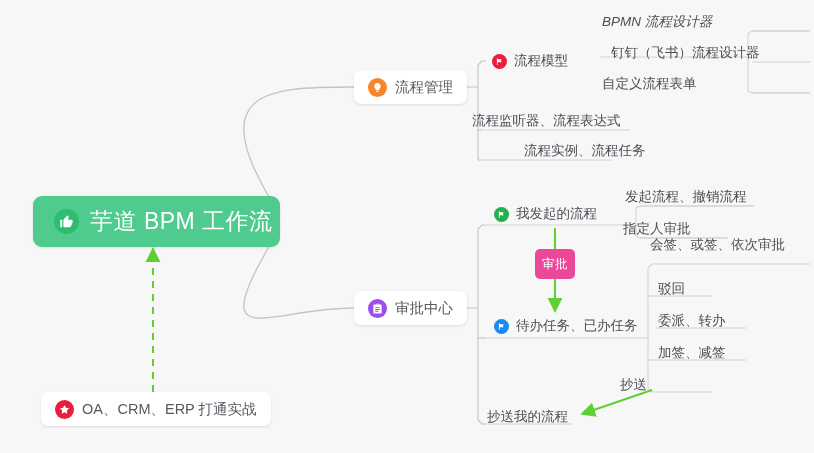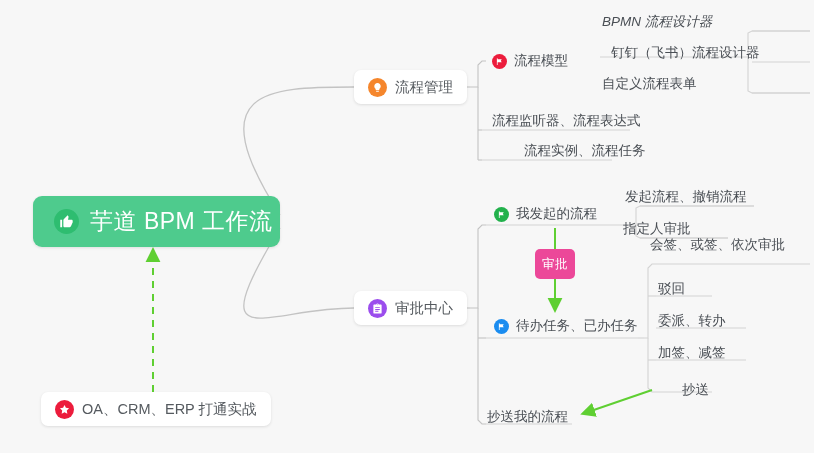--- a/index.html
+++ b/index.html
@@ -208,21 +208,21 @@
   <div class="leaf" style="left:602px; top:11px;font-style:italic;">
     <span class="leaf-text">BPMN 流程设计器</span>
   </div>
   <div class="leaf" style="left:611px; top:42px;">
     <span class="leaf-text">钉钉（飞书）流程设计器</span>
   </div>
   <div class="leaf" style="left:602px; top:73px;">
     <span class="leaf-text">自定义流程表单</span>
   </div>
 
-  <div class="leaf" style="left:492px; top:110px;">
+  <div class="leaf" style="left:472px; top:110px;">
     <span class="leaf-text">流程监听器、流程表达式</span>
   </div>
   <div class="leaf" style="left:492px; top:140px;margin-left:32px;">
     <span class="leaf-text">流程实例、流程任务</span>
   </div>
 
   <div class="card-node" id="node-approval">
     <span class="icon-circle ic-lg" style="background:#9b4ded">
       <svg width="11" height="11" viewBox="0 0 24 24" fill="#ffffff">
         <path d="M19 3h-4.2c-.4-1.2-1.5-2-2.8-2s-2.4.8-2.8 2H5c-1.1 0-2 .9-2 2v16c0 1.1.9 2 2 2h14c1.1 0 2-.9 2-2V5c0-1.1-.9-2-2-2zm-7 0c.6 0 1 .4 1 1s-.4 1-1 1-1-.4-1-1 .4-1 1-1zM7 9h10v2H7V9zm0 4h10v2H7v-2zm0 4h7v2H7v-2z"></path>
@@ -260,21 +260,21 @@
   </div>
   <div class="leaf" style="left:658px; top:278px;">
     <span class="leaf-text">驳回</span>
   </div>
   <div class="leaf" style="left:658px; top:310px;">
     <span class="leaf-text">委派、转办</span>
   </div>
   <div class="leaf" style="left:658px; top:342px;">
     <span class="leaf-text">加签、减签</span>
   </div>
-  <div class="leaf" style="left:682px; top:374px;align-items:flex-end;">
+  <div class="leaf" style="left:620px; top:374px;">
     <span class="leaf-text">抄送</span>
   </div>
 
   <div class="leaf" style="left:487px; top:406px;">
     <span class="leaf-text">抄送我的流程</span>
   </div>
 
   <div class="emph-box">
     <span>审批</span>
   </div>

